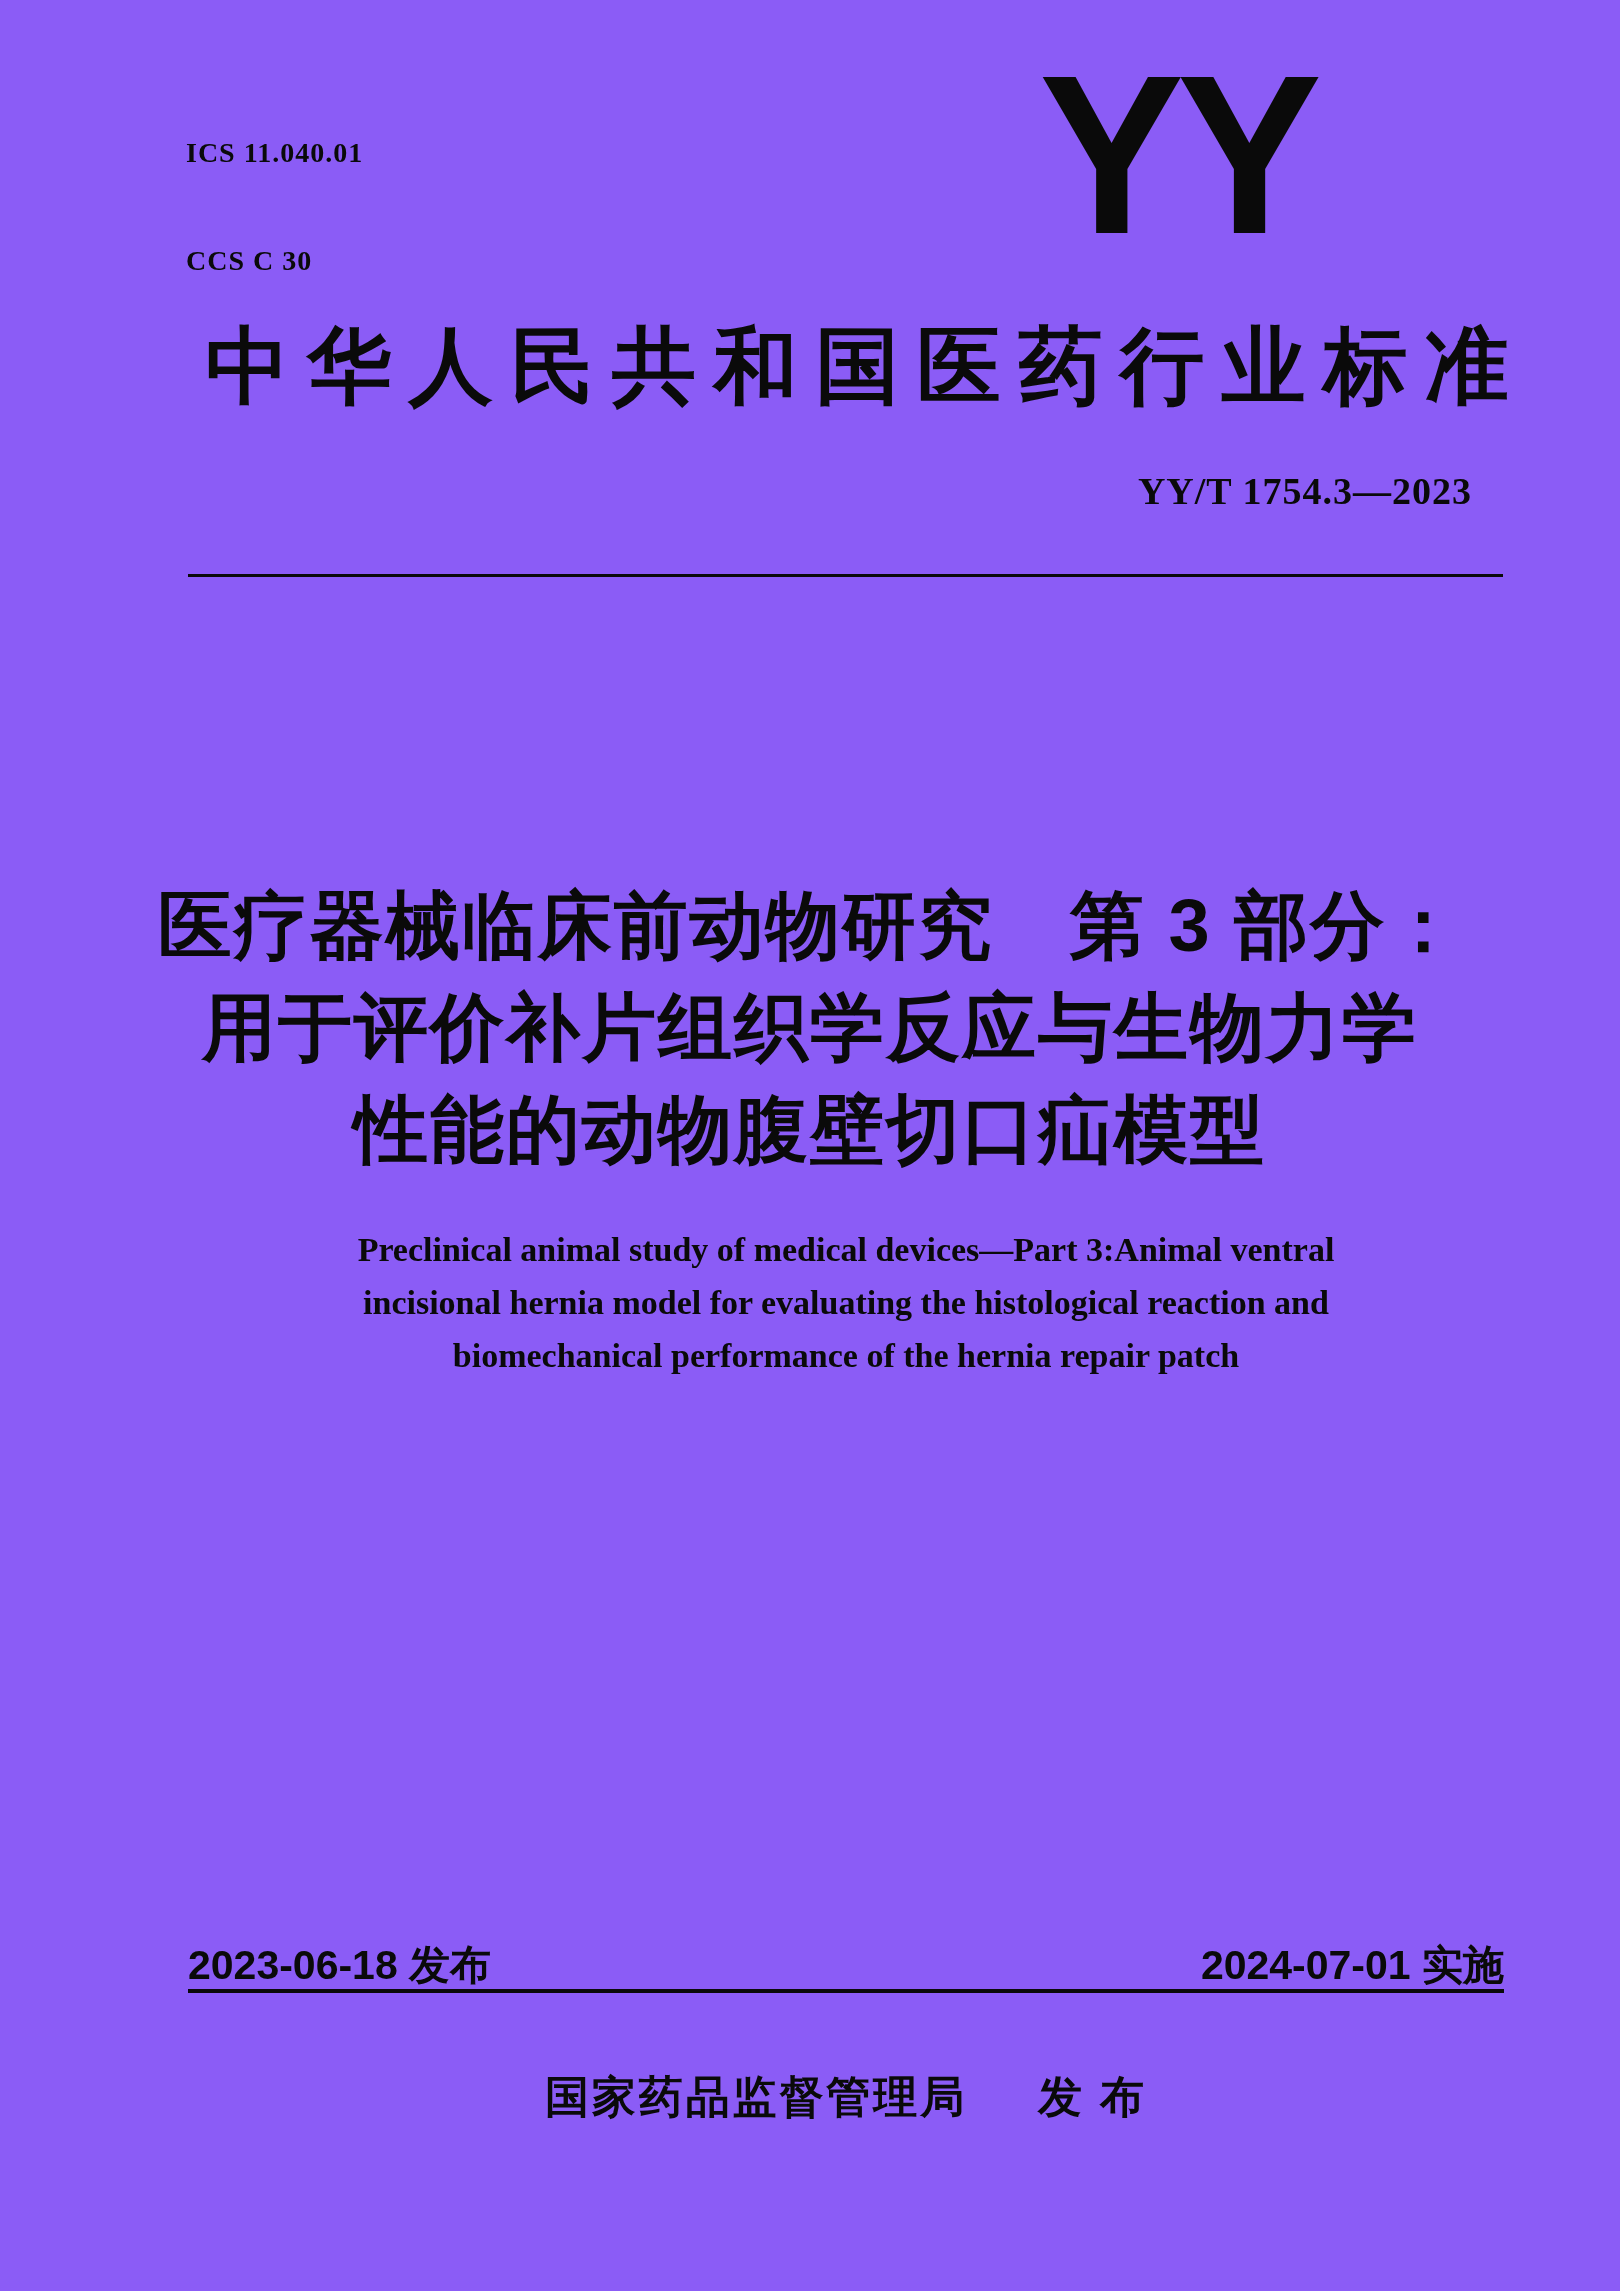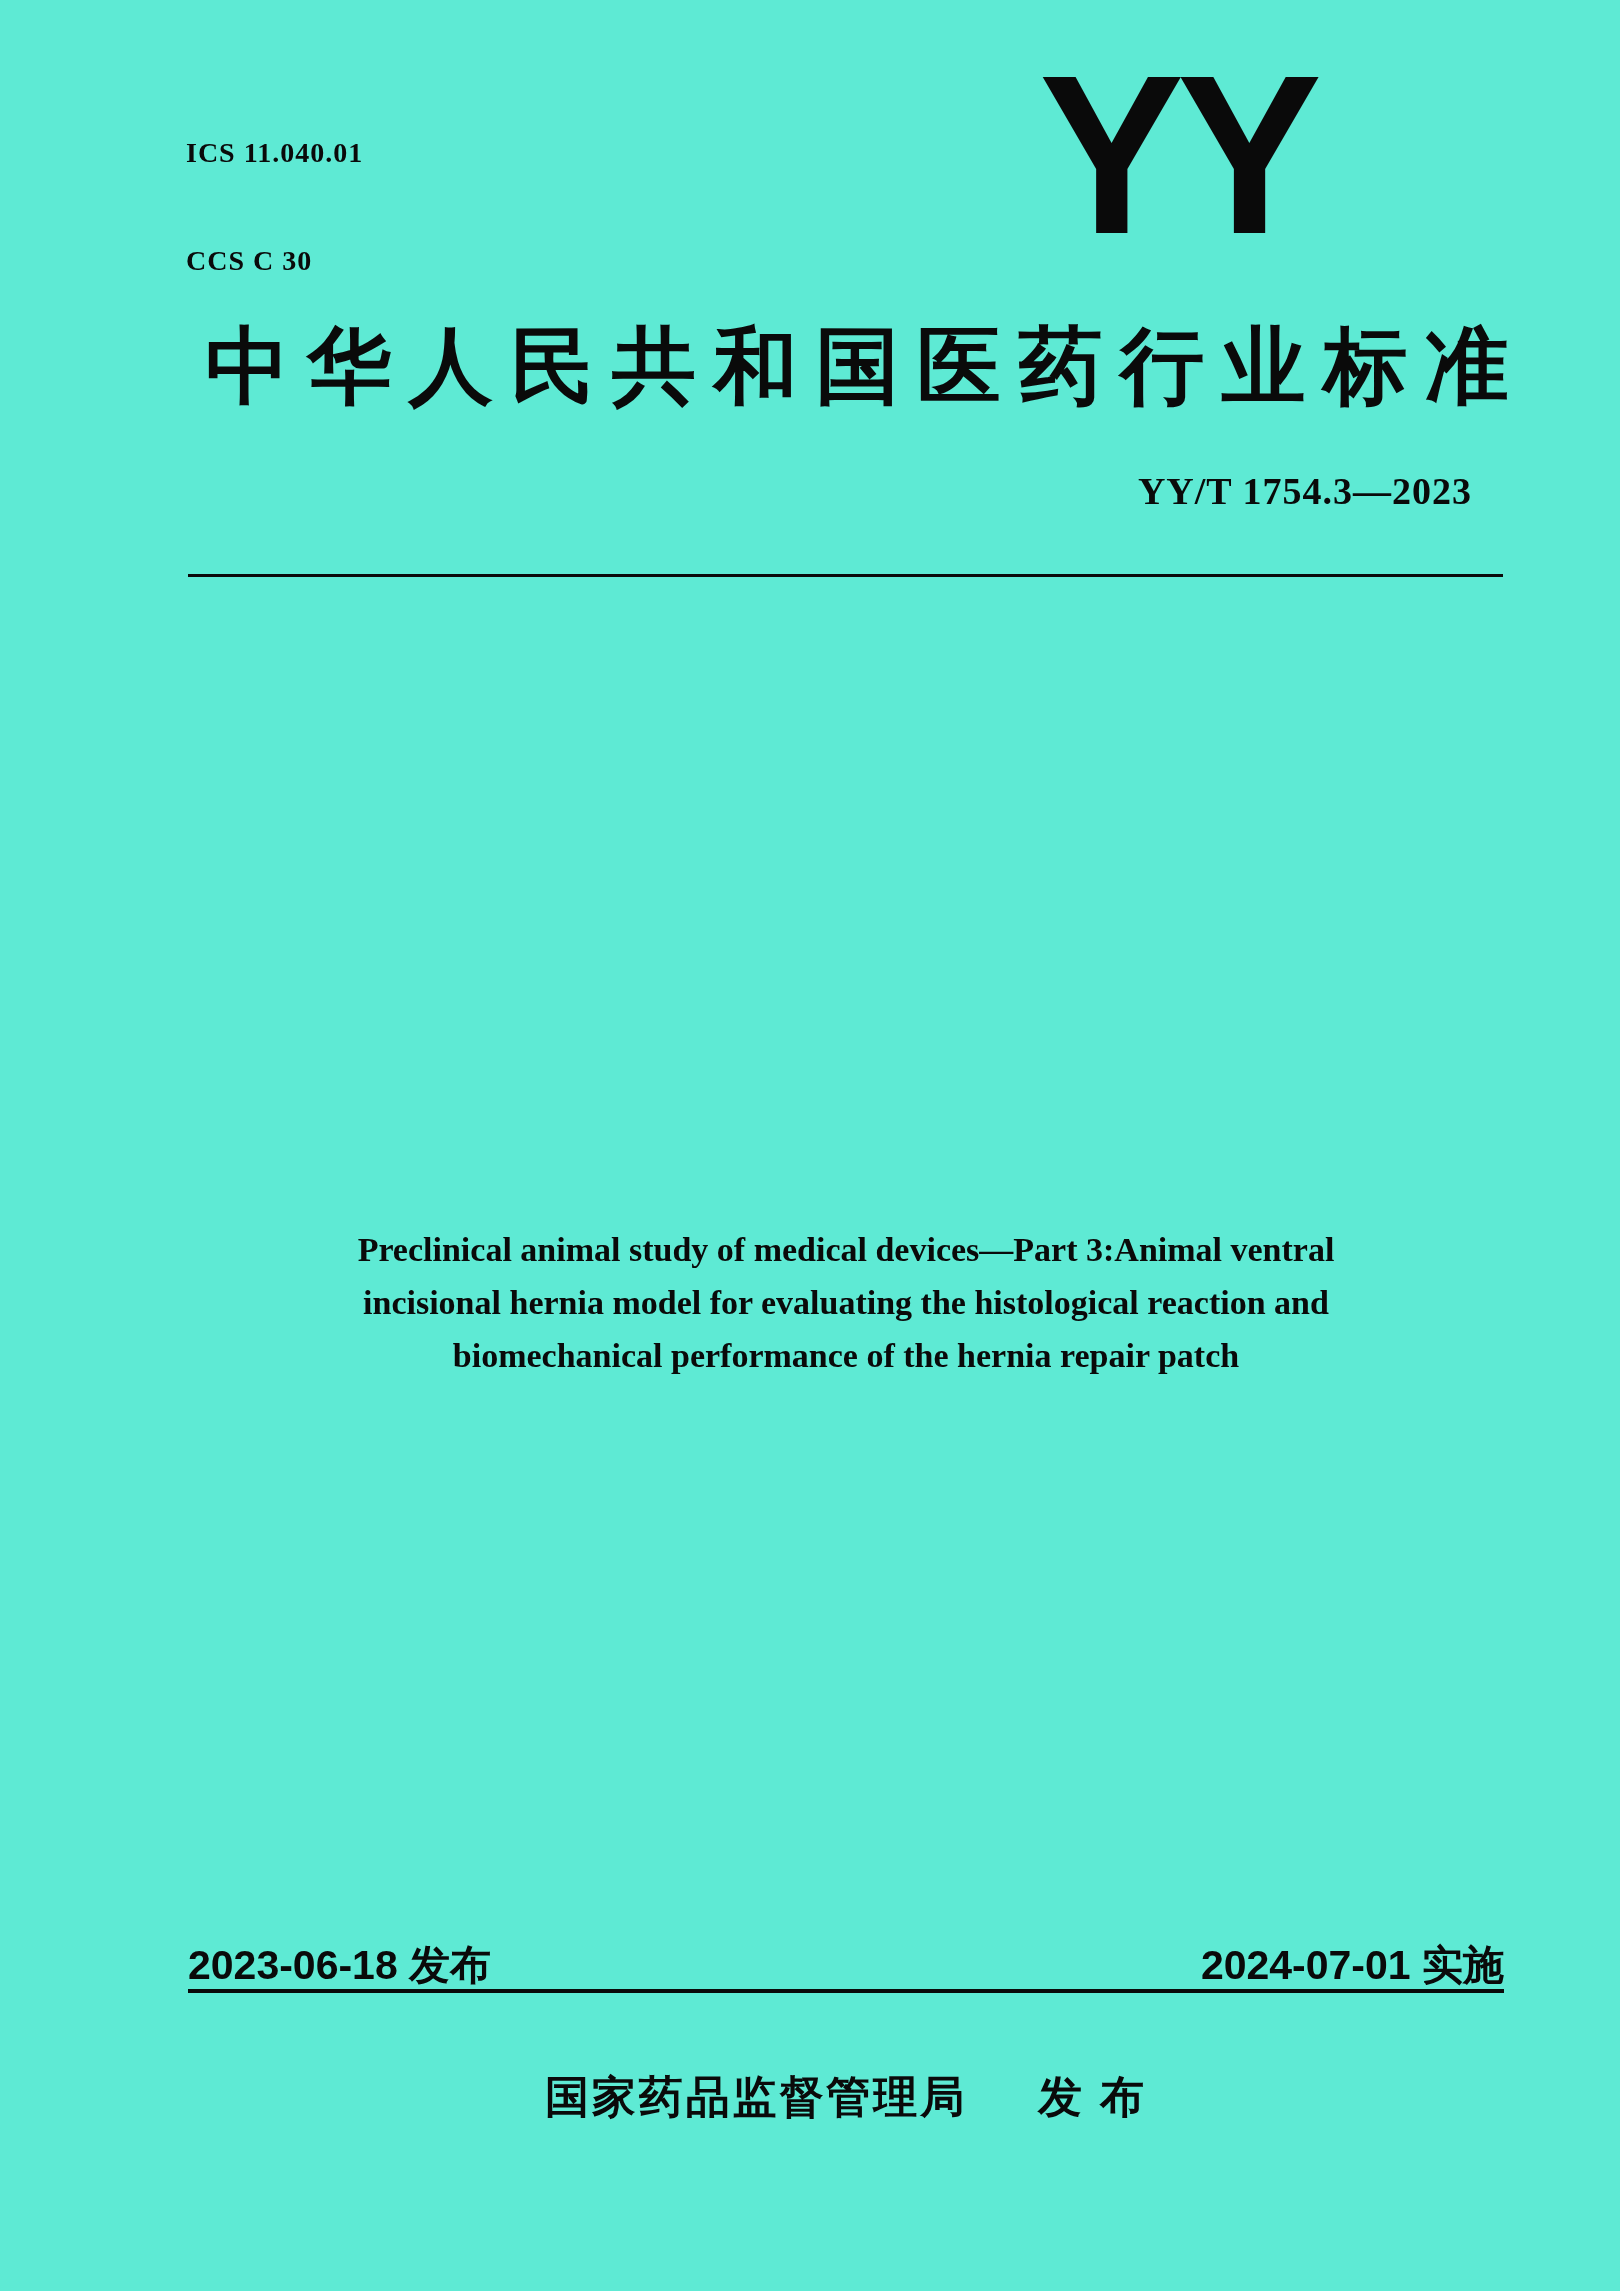--- a/index.html
+++ b/index.html
@@ -5,21 +5,21 @@
   * { margin: 0; padding: 0; box-sizing: border-box; }
   html, body { background: #e8e8e8; }
   body {
     font-family: "Liberation Sans", "DejaVu Sans", sans-serif;
     color: #0a0a0a;
   }
   .page {
     position: relative;
     width: 1620px;
     height: 2292px;
-    background: #5eead4;
+    background: #8b5cf6;
     overflow: hidden;
   }
 
   
   .ics-block {
     position: absolute;
     left: 186px;
     top: 63px;
     font-family: "Liberation Serif", "DejaVu Serif", serif;
     font-weight: bold;
@@ -157,20 +157,25 @@
   </div>
 
   <div class="yy-logo">YY</div>
 
   <div class="std-category">中华人民共和国医药行业标准</div>
 
   <div class="std-number">YY/T 1754.3—2023</div>
 
   <div class="rule-top"></div>
 
+  <div class="title-cn">
+    <div>医疗器械临床前动物研究　第 3 部分：</div>
+    <div>用于评价补片组织学反应与生物力学</div>
+    <div>性能的动物腹壁切口疝模型</div>
+  </div>
 
   <div class="title-en">
     <div>Preclinical animal study of medical devices—Part 3:Animal ventral</div>
     <div>incisional hernia model for evaluating the histological reaction and</div>
     <div>biomechanical performance of the hernia repair patch</div>
   </div>
 
   <div class="date-row">
     <div>2023-06-18 发布</div>
     <div>2024-07-01 实施</div>

